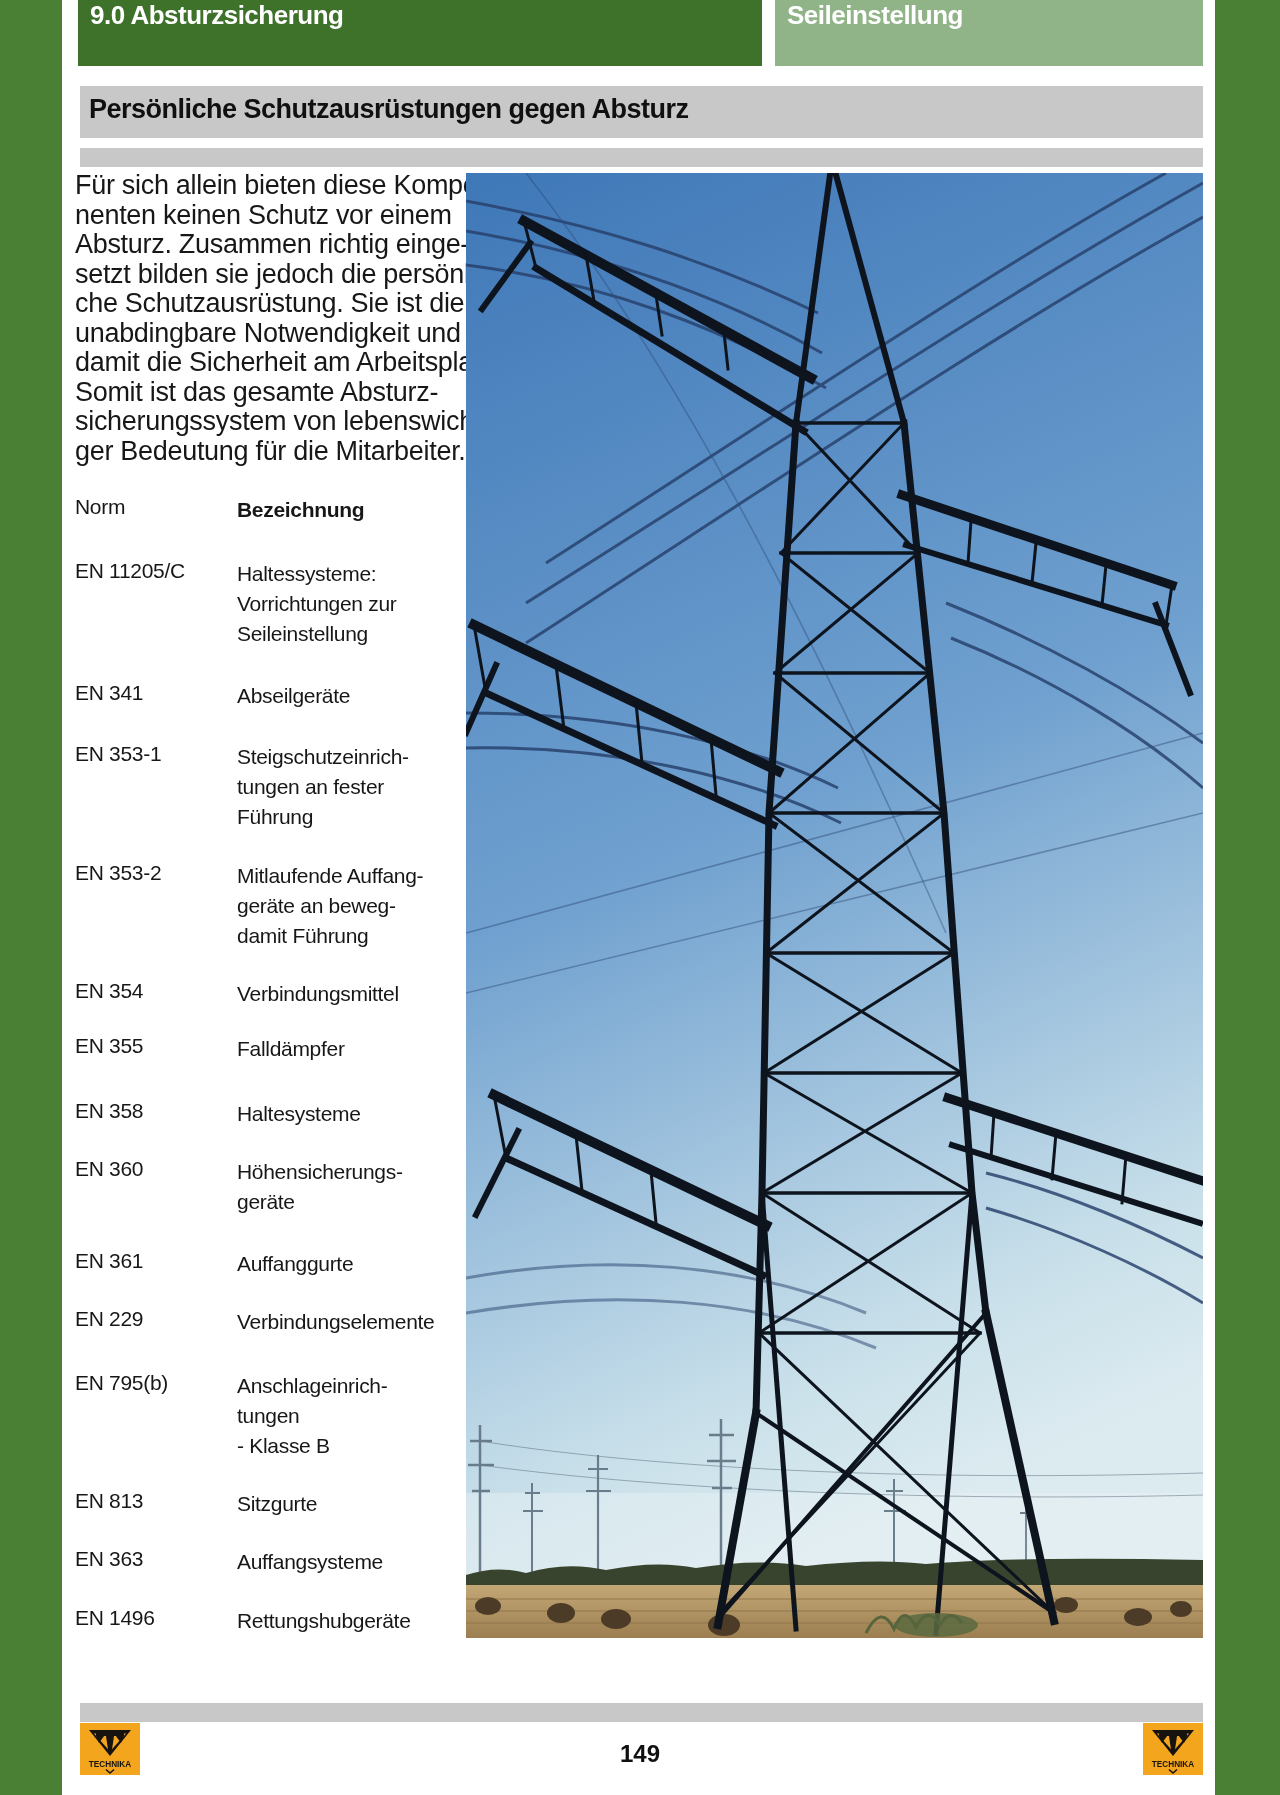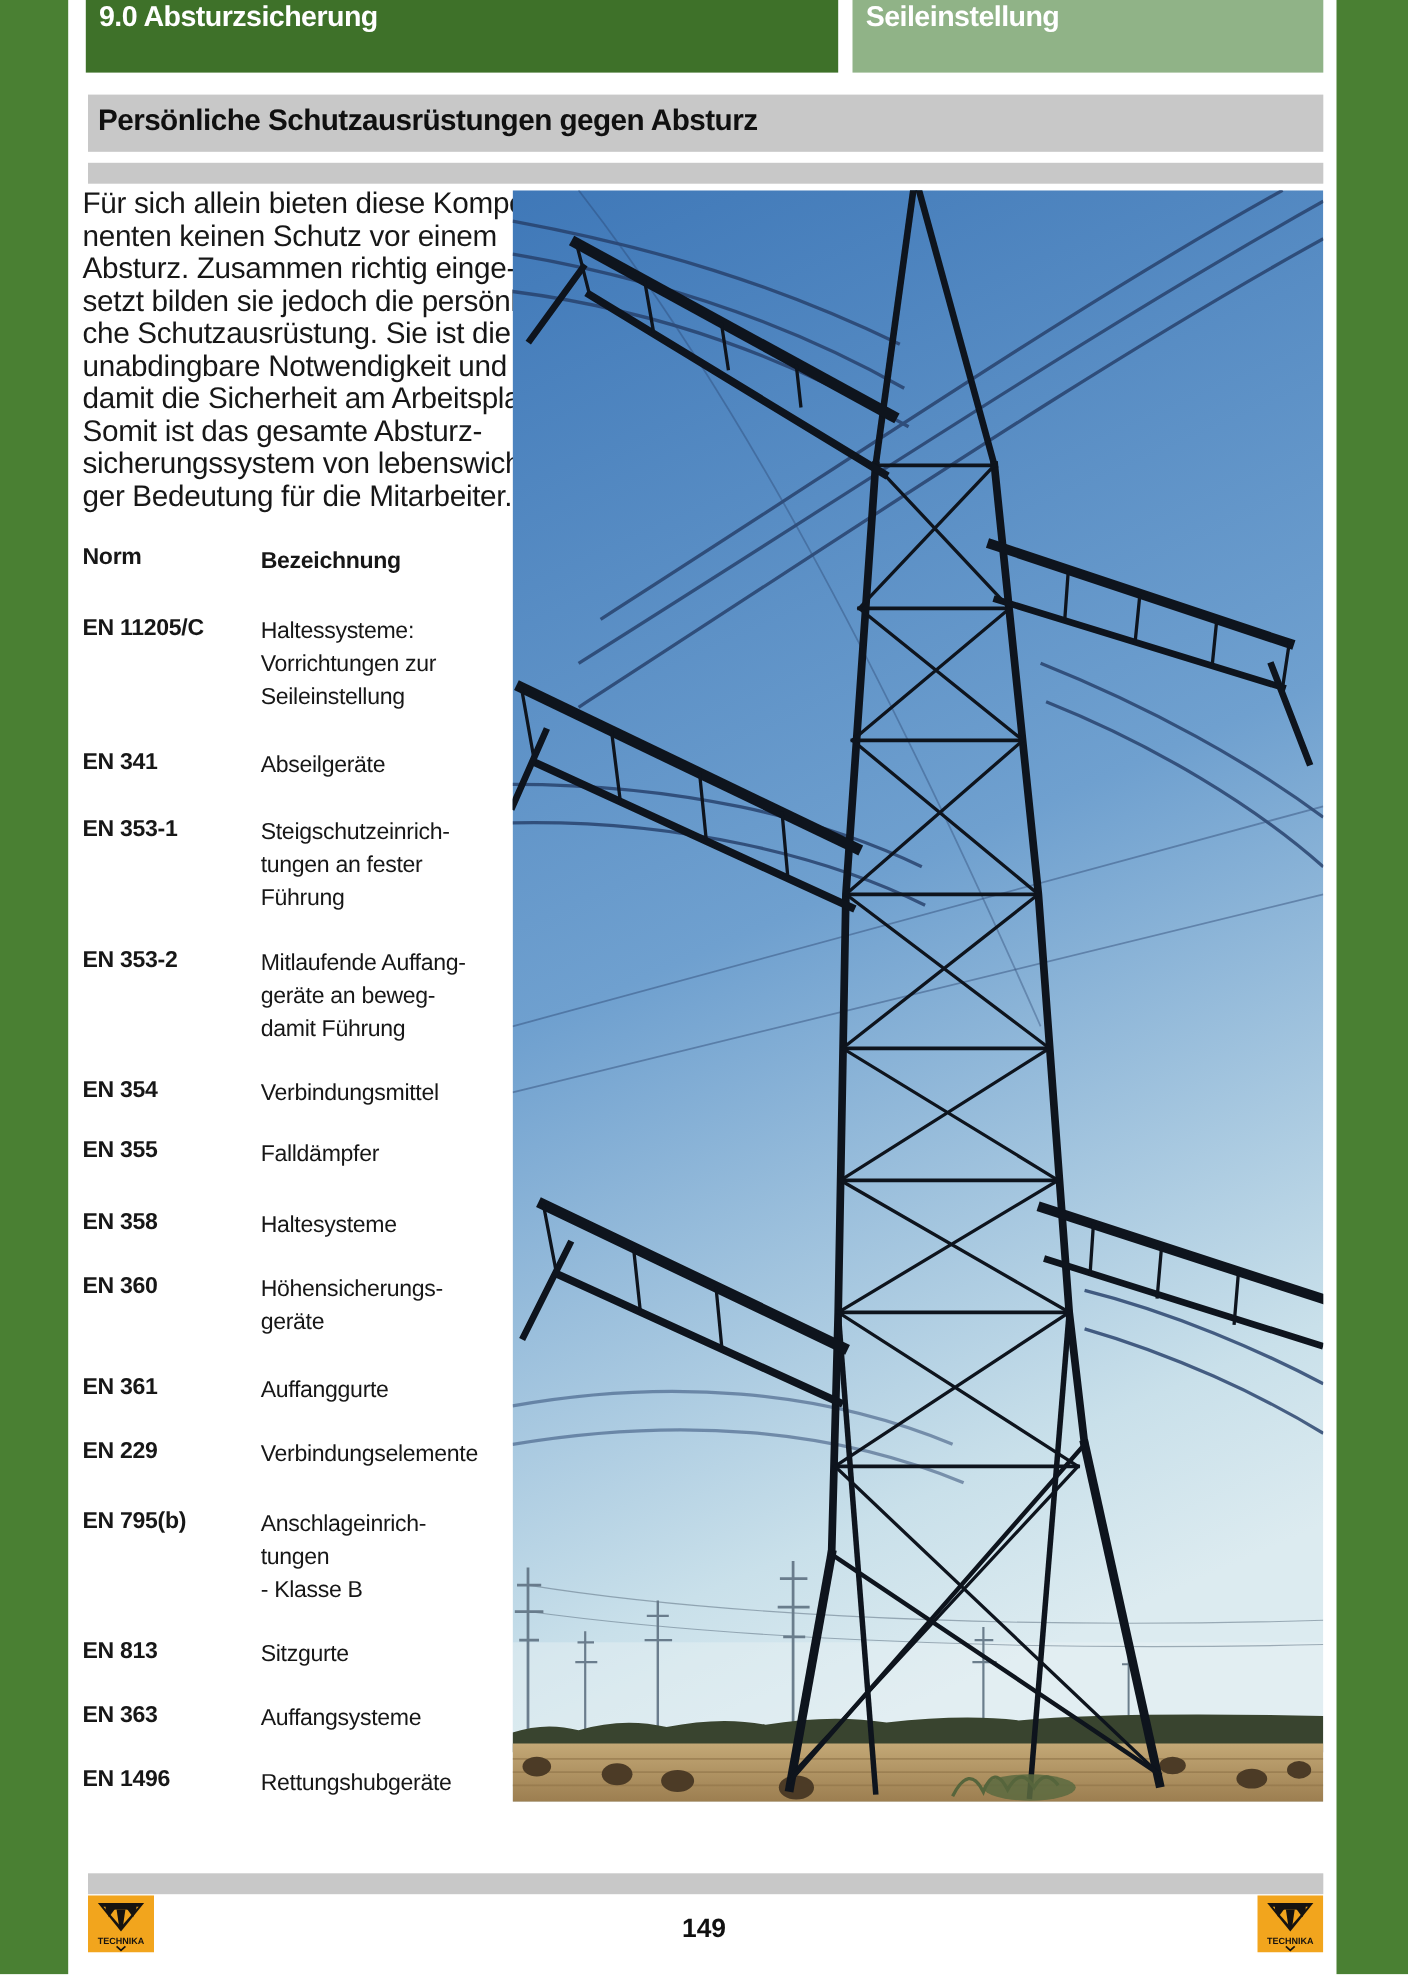--- a/index.html
+++ b/index.html
@@ -18,21 +18,21 @@
 
   .titlebar{position:absolute;left:80px;top:86px;width:1123px;height:52px;background:#c8c8c8;
             display:flex;align-items:center;}
   .titlebar .txt{padding:0 0 6px 9px;color:#101010;font-weight:bold;font-size:27px;letter-spacing:-0.5px;white-space:nowrap;}
   .thinbar{position:absolute;left:80px;top:148px;width:1123px;height:19px;background:#c8c8c8;}
 
   .intro{position:absolute;left:75px;top:171px;width:400px;color:#171717;
          font-size:27px;line-height:29.5px;letter-spacing:-0.3px;white-space:pre;}
 
   .trow{position:absolute;left:75px;width:400px;font-size:21px;letter-spacing:-0.3px;color:#171717;}
-  .tnorm{position:absolute;left:0;top:0;font-weight:bold;white-space:nowrap;}
+  .tnorm{position:absolute;left:0;top:0;font-weight:normal;white-space:nowrap;}
   .tdesc{position:absolute;left:162px;top:0;white-space:pre;line-height:30px;}
   .thead .tdesc{font-weight:bold;}
 
   .photo{position:absolute;left:466px;top:173px;width:737px;height:1465px;}
 
   .footbar{position:absolute;left:80px;top:1703px;width:1123px;height:19px;background:#c8c8c8;}
   .logo{position:absolute;top:1723px;width:60px;height:52px;}
   .logo.l{left:80px;}
   .logo.r{left:1143px;}
   .pagenum{position:absolute;left:0;top:1740px;width:1280px;text-align:center;

